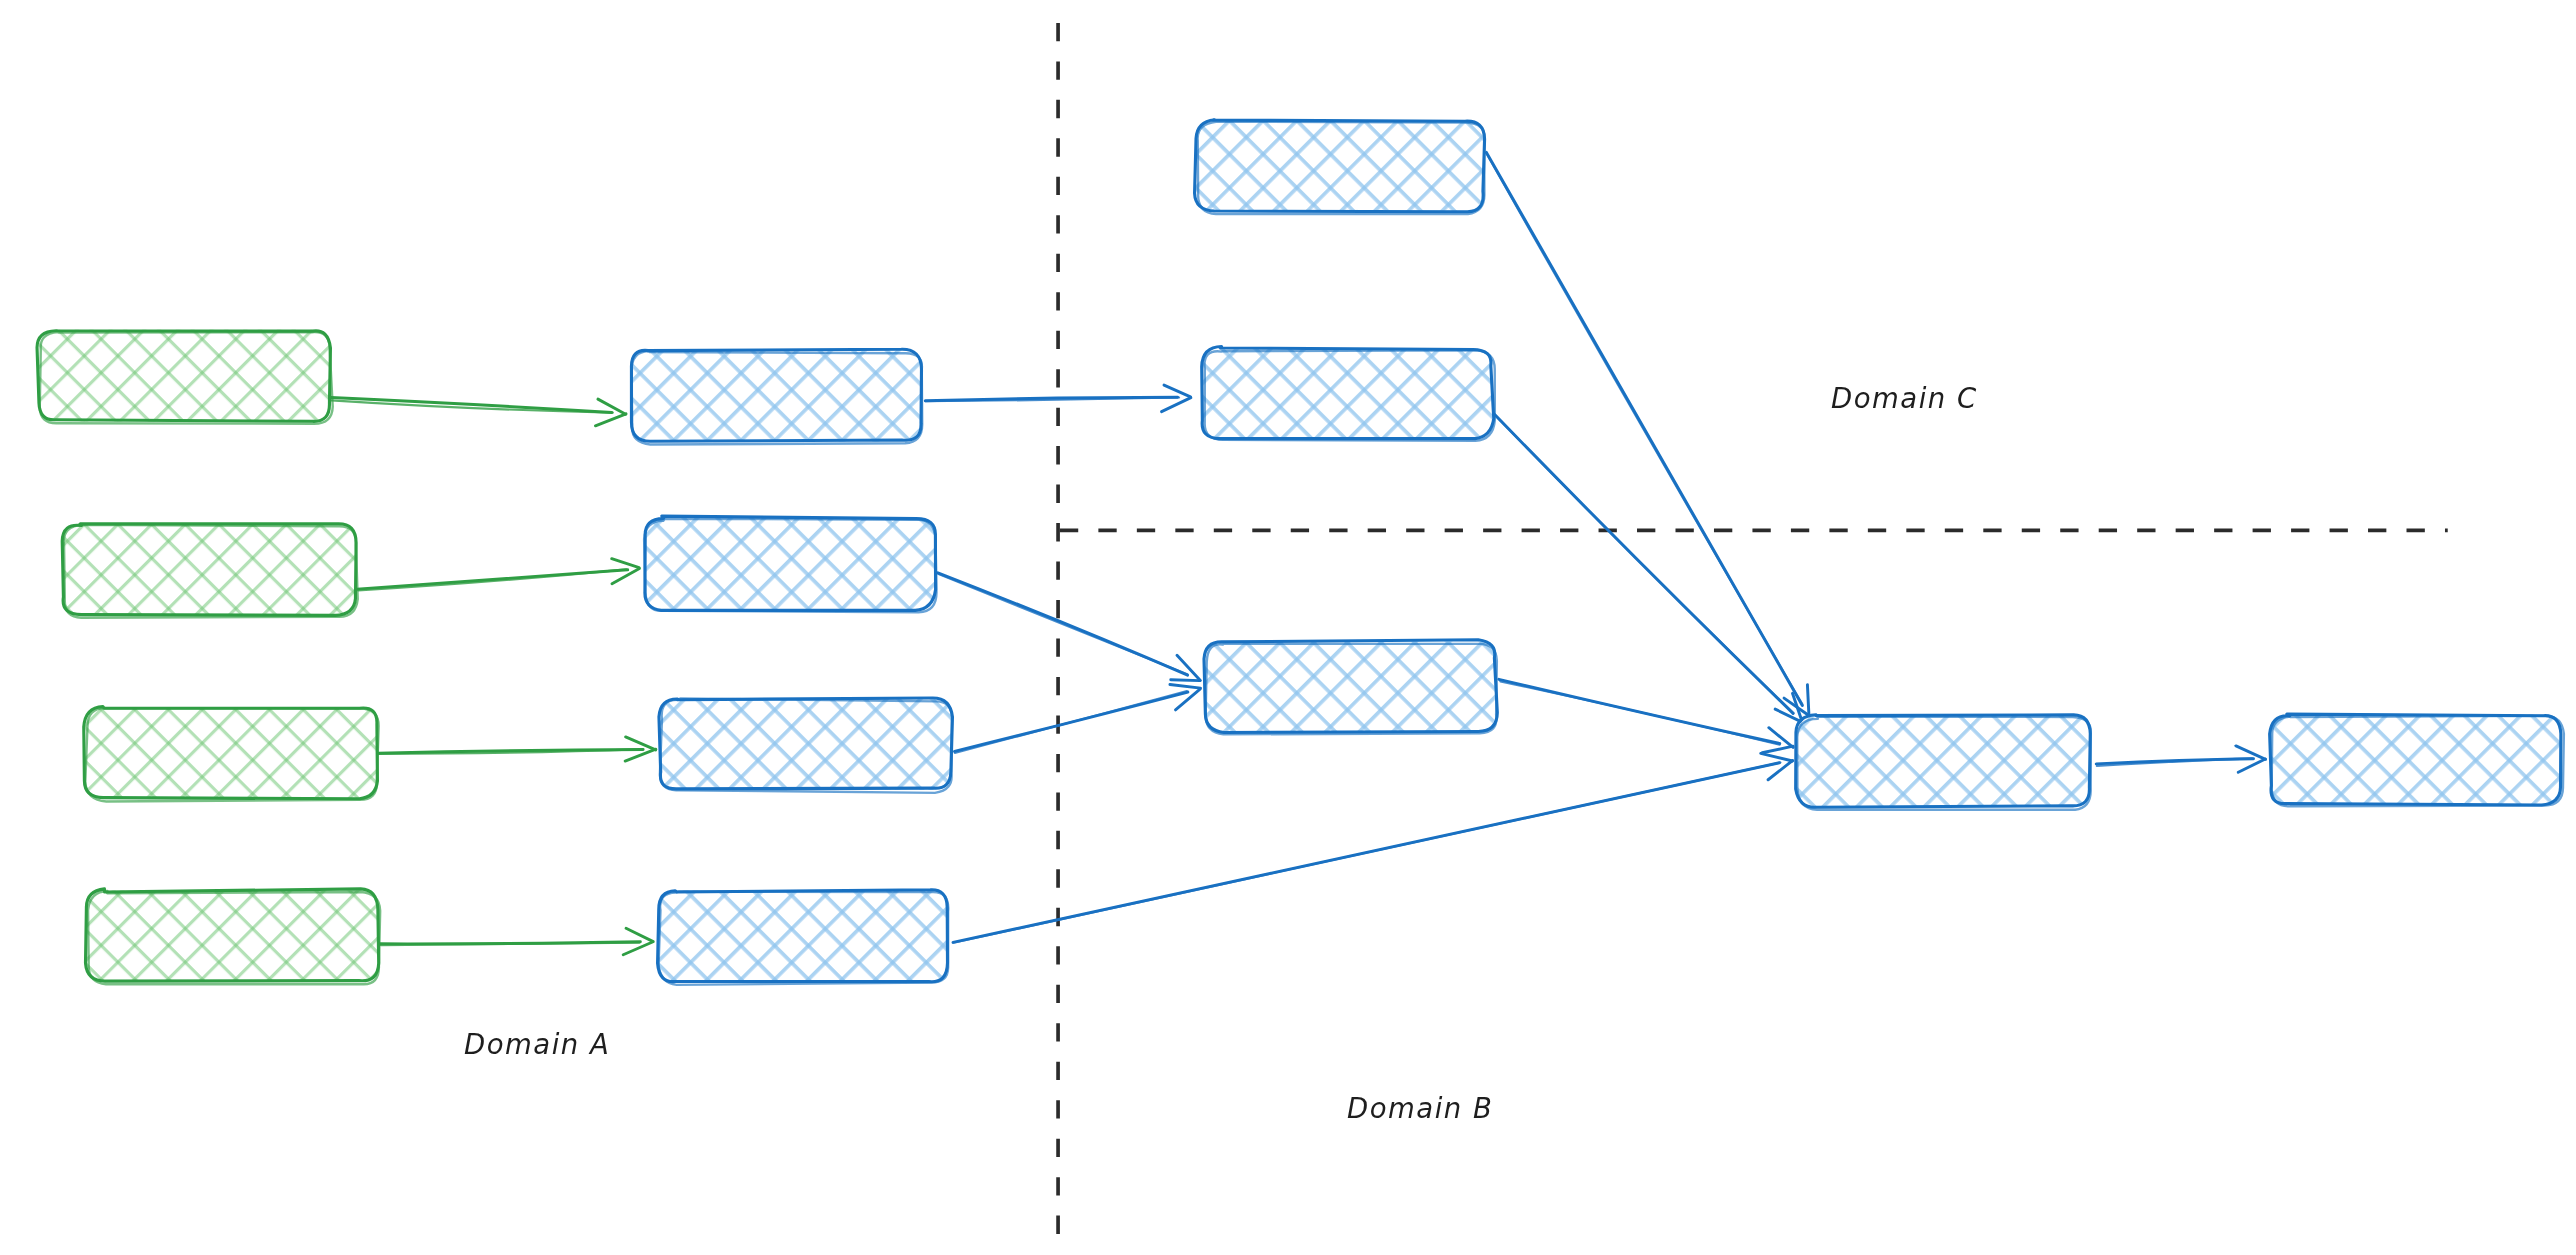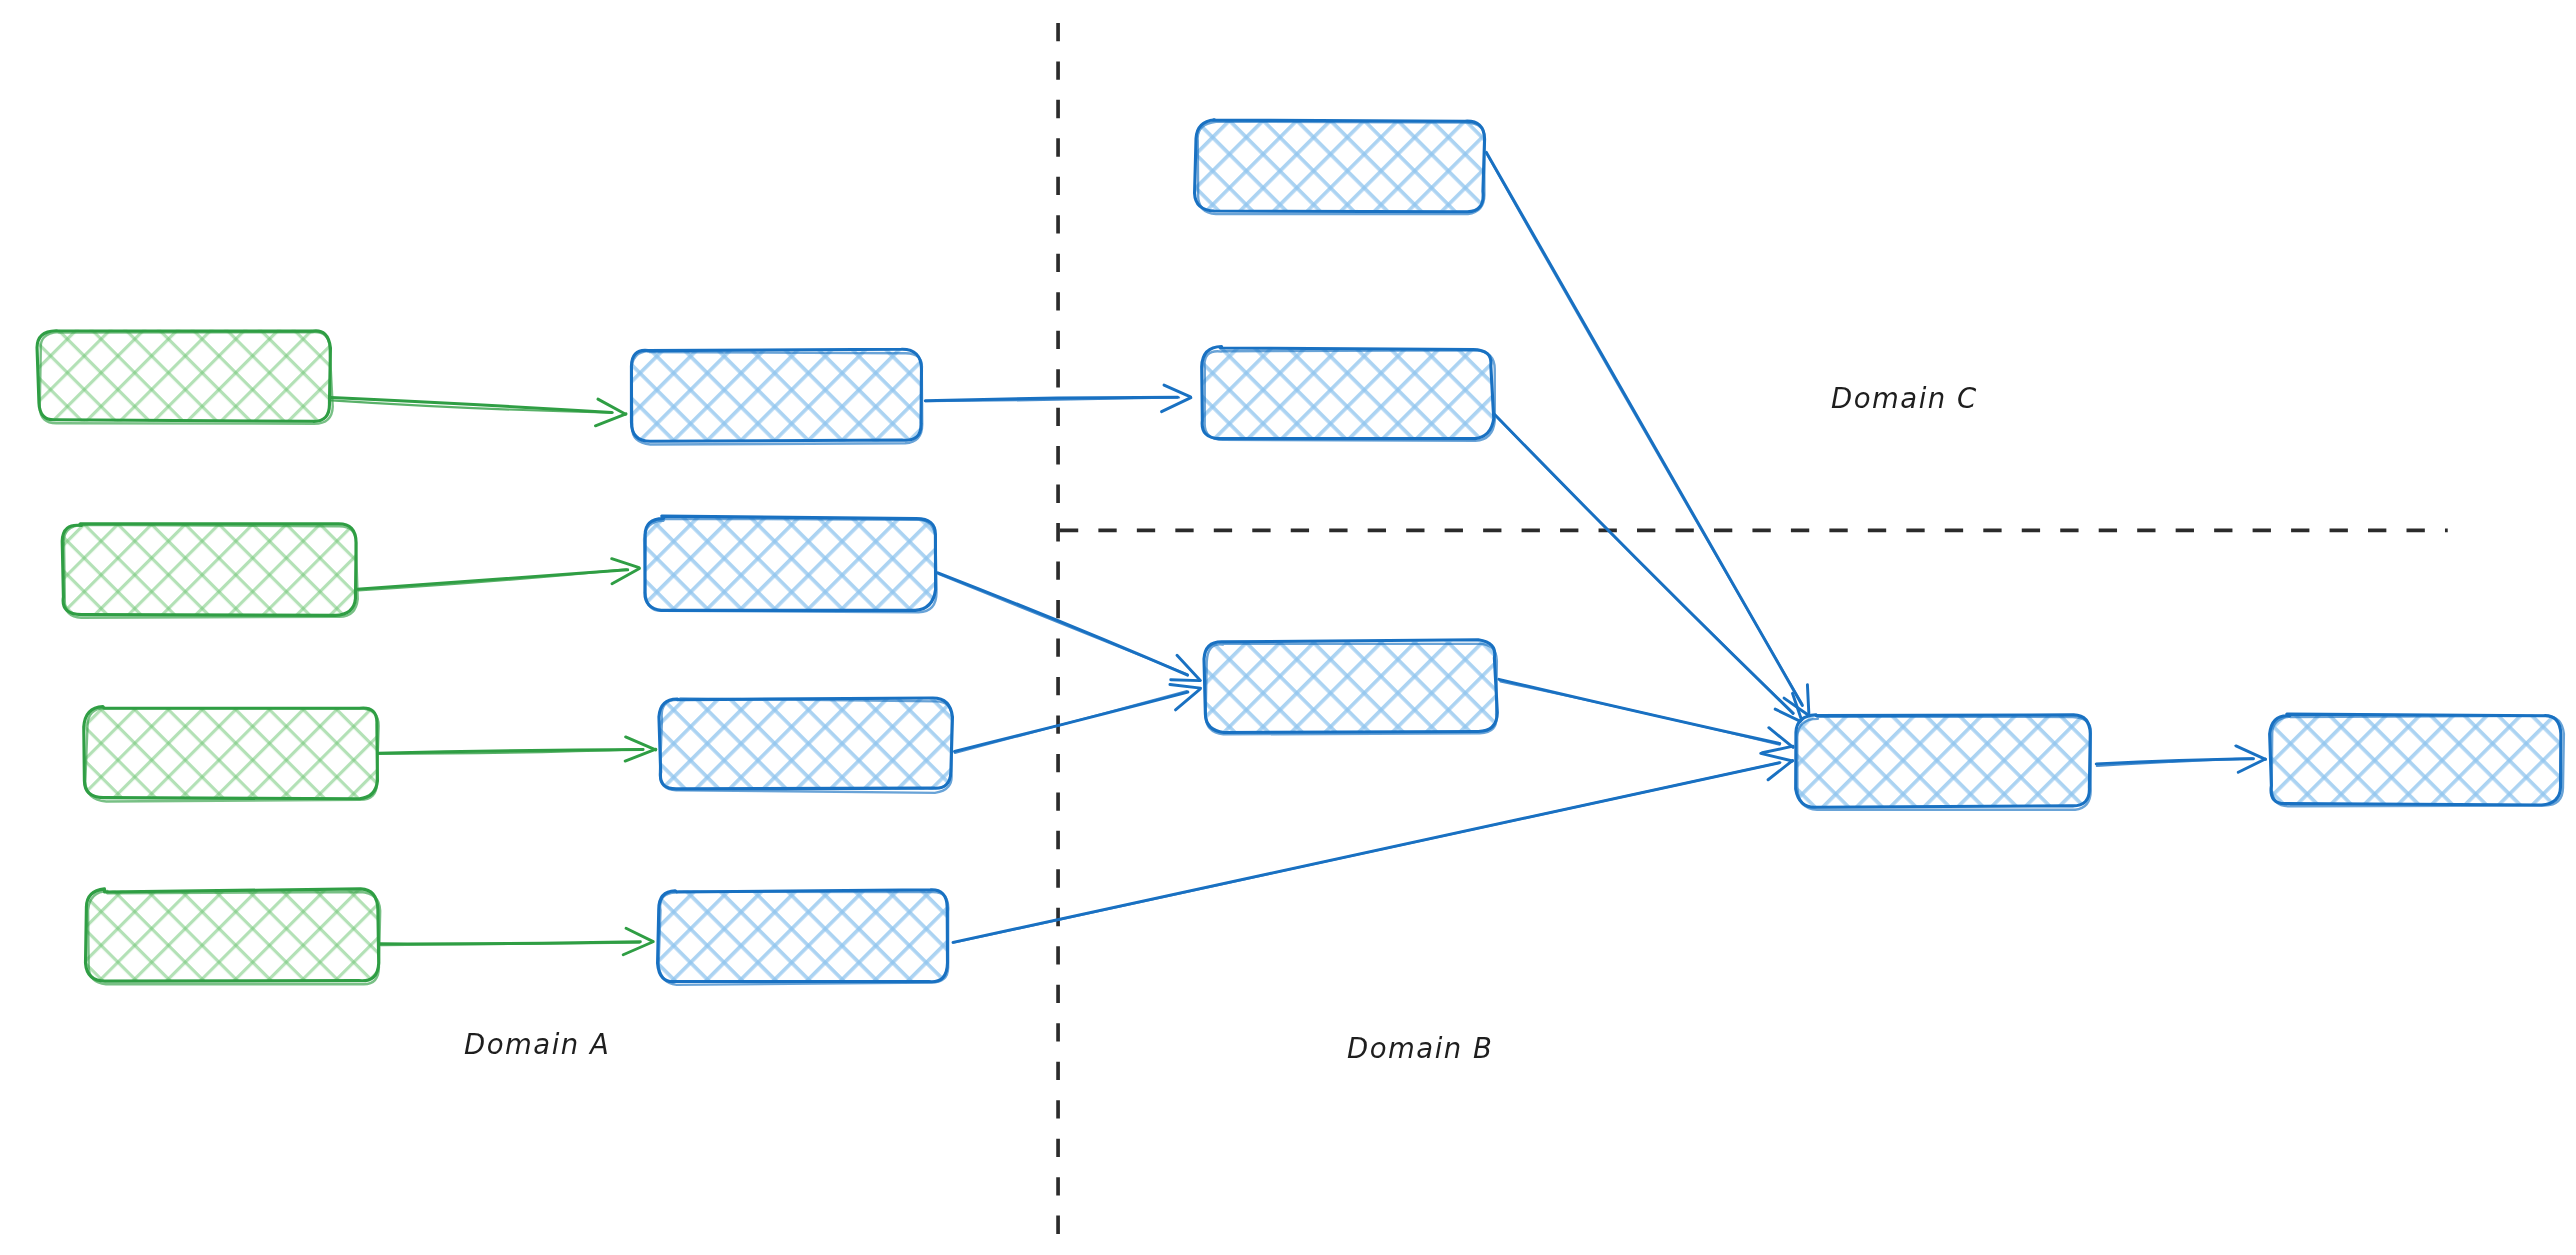--- a/index.html
+++ b/index.html
@@ -231,16 +231,16 @@
             <rect x="2478" y="780" width="318" height="98" rx="20" ry="20"></rect>
           </clipPath>
           <rect x="2476" y="778" width="322" height="102" fill="url(#hatch-blue)" clip-path="url(#clip-out)"></rect>
           <path d="M 2496.4 779.6 L 2776.6 781.3 Q 2794.2 780.1 2795.5 801.0 L 2795.1 859.3 Q 2794.8 876.9 2774.5 878.7 L 2496.7 877.2 Q 2476.4 878.7 2479.5 857.4 L 2477.6 801.1 Q 2479.8 779.8 2499.6 781.5 Z" fill="none" stroke="#1971c2" stroke-width="3.4" stroke-linecap="round" stroke-linejoin="round" opacity="1"></path>
           <path d="M 2500.7 782.9 L 2778.9 781.5 Q 2796.7 781.6 2798.8 800.9 L 2797.8 860.3 Q 2797.4 879.2 2778.0 879.3 L 2499.9 880.2 Q 2481.1 880.4 2479.8 861.9 L 2480.4 800.6 Q 2480.4 783.9 2501.3 782.1 Z" fill="none" stroke="#1971c2" stroke-width="2.6" stroke-linecap="round" stroke-linejoin="round" opacity="0.65"></path>
         </g>
       </g>
   </svg>
 
   <div class="domain-label" id="label-domain-a" style="left: 464px; top: 1028px;">Domain A</div>
-  <div class="domain-label" id="label-domain-b" style="left: 1347px; top: 1032px;">Domain B</div>
+  <div class="domain-label" id="label-domain-b" style="left: 1347px; top: 1092px;">Domain B</div>
   <div class="domain-label" id="label-domain-c" style="left: 1831px; top: 370px; margin-top: 12px;">Domain C</div>
 </div>
 
 
 </body></html>

